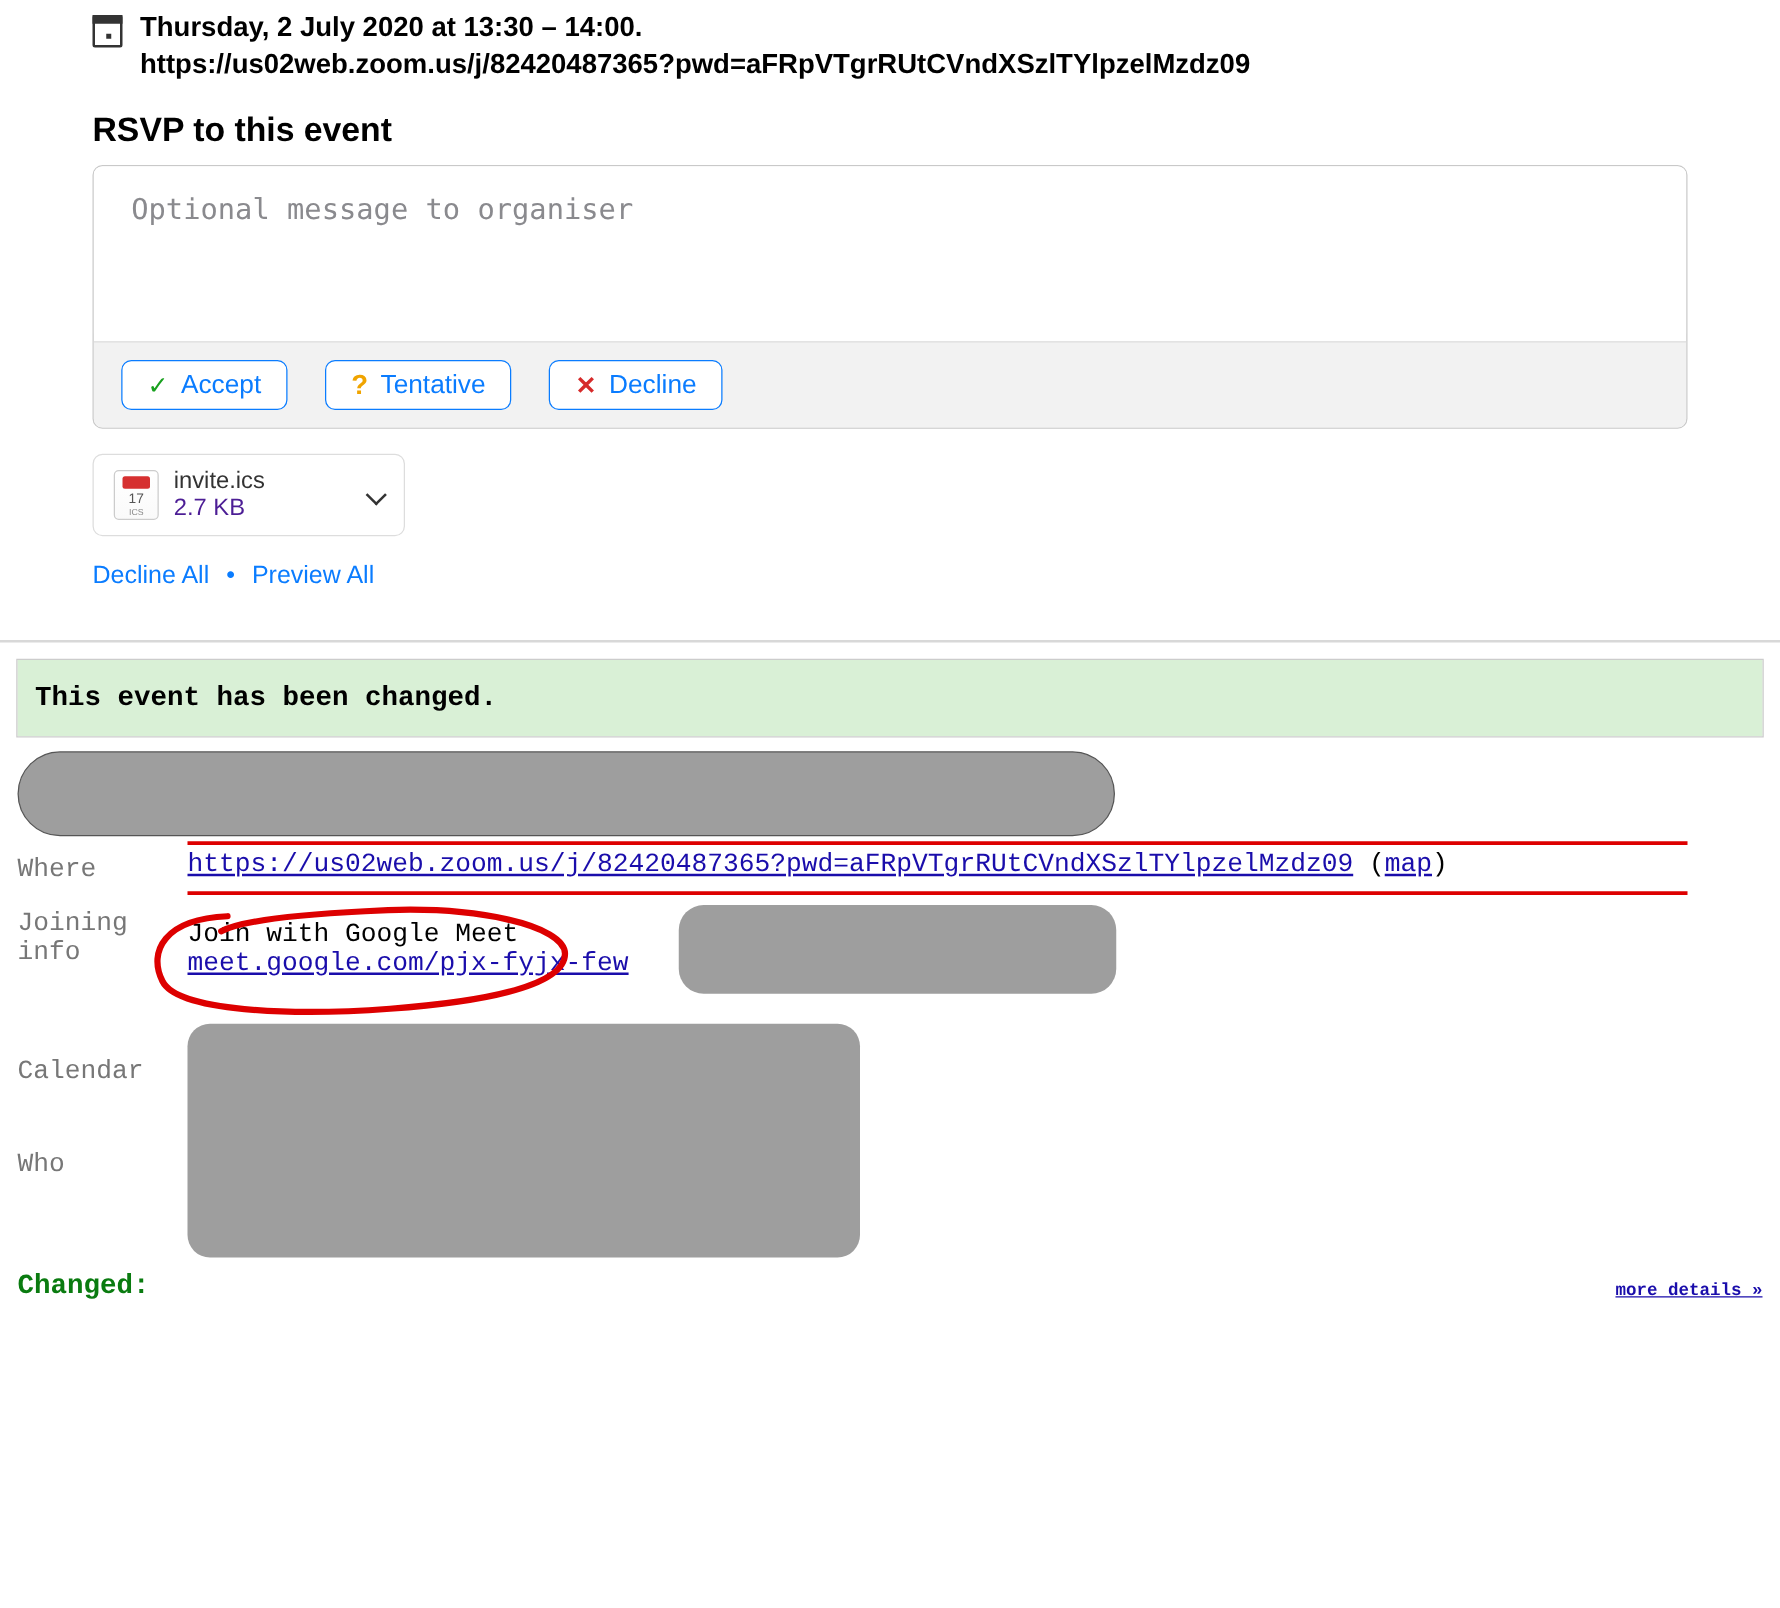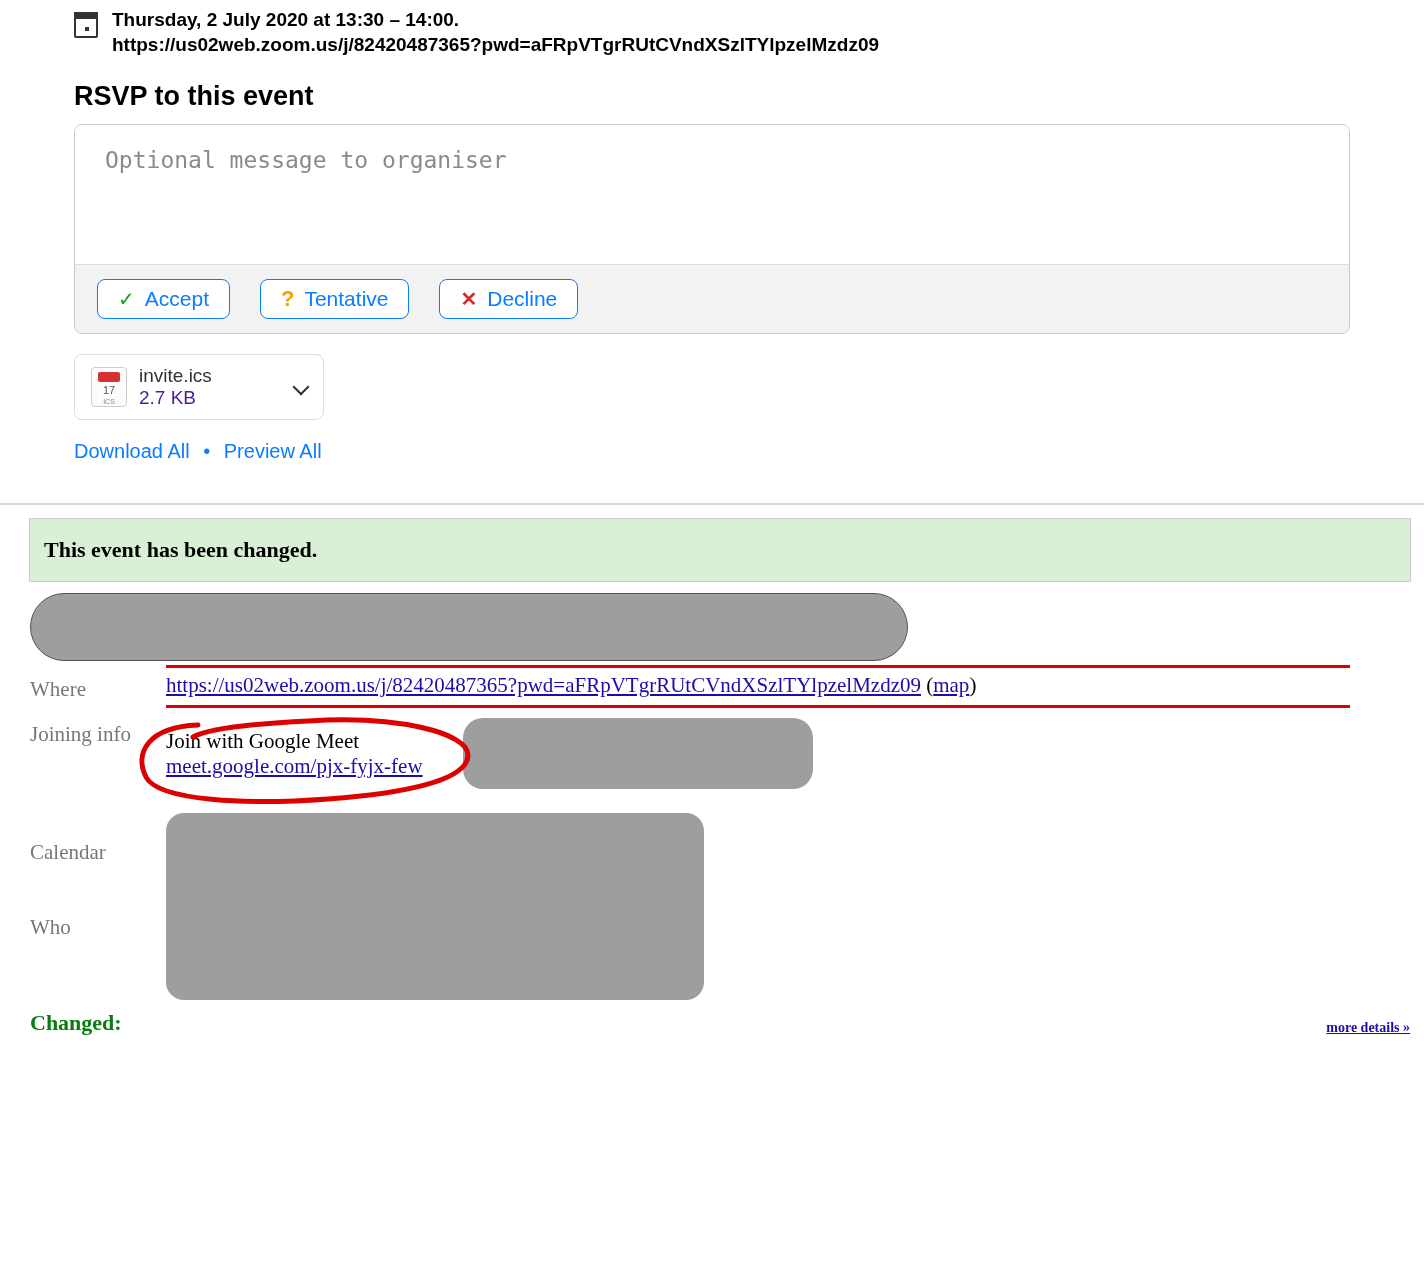--- a/index.html
+++ b/index.html
@@ -33,21 +33,21 @@
     background: #333;
   }
   .cal-icon::after {
     content: "";
     position: absolute;
     left: 9px; top: 13px; width: 4px; height: 4px;
     background: #333;
   }
   .cal-text {
     font-weight: 700;
-    font-size: 19px;
+    font-size: 22px;
     line-height: 1.3;
   }
   .cal-link { word-break: break-all; }
   h2.rsvp-title {
     margin: 24px 0 12px 0;
     font-size: 27px;
     font-weight: 700;
   }
   .rsvp-box {
     border: 1px solid #c9c9c9;
@@ -138,23 +138,22 @@
   .attach-sep { color:#0a7cff; margin: 0 8px; }
 
   .divider-wide {
     height: 2px;
     background: #d8d8d8;
     margin-top: 20px;
   }
 
   .lower {
     padding: 14px 14px 40px 14px;
-    font-family: Liberation Serif, serif;
+    font-family: Liberation Mono, monospace;
     font-size: 21px;
-    margin-left: 16px;
   }
   .changed-banner {
     background: #d9f0d6;
     outline: 1px solid #ccc;
     padding: 18px 14px;
     font-weight: 700;
     font-size: 22px;
   }
   .redact-title {
     margin-top: 12px;
@@ -253,21 +252,21 @@
         </div>
         <div class="attach-info">
           <div class="attach-name">invite.ics</div>
           <div class="attach-size">2.7 KB</div>
         </div>
       </div>
       <div class="chevron"></div>
     </div>
 
     <div class="attach-links">
-      <a>Download All</a>
+      <a>Decline All</a>
       <span class="attach-sep">•</span>
       <a>Preview All</a>
     </div>
   </div>
 
   <div class="divider-wide"></div>
 
   <div class="lower">
     <div class="changed-banner">This event has been changed.</div>
 

